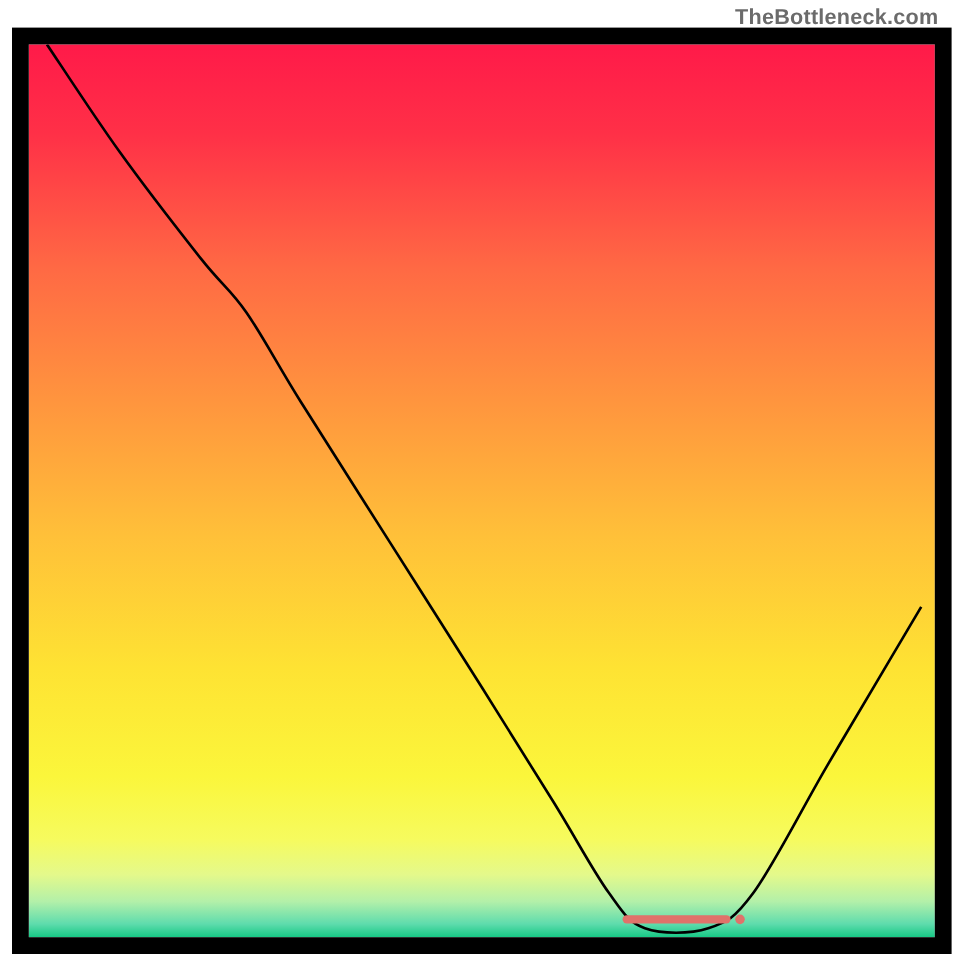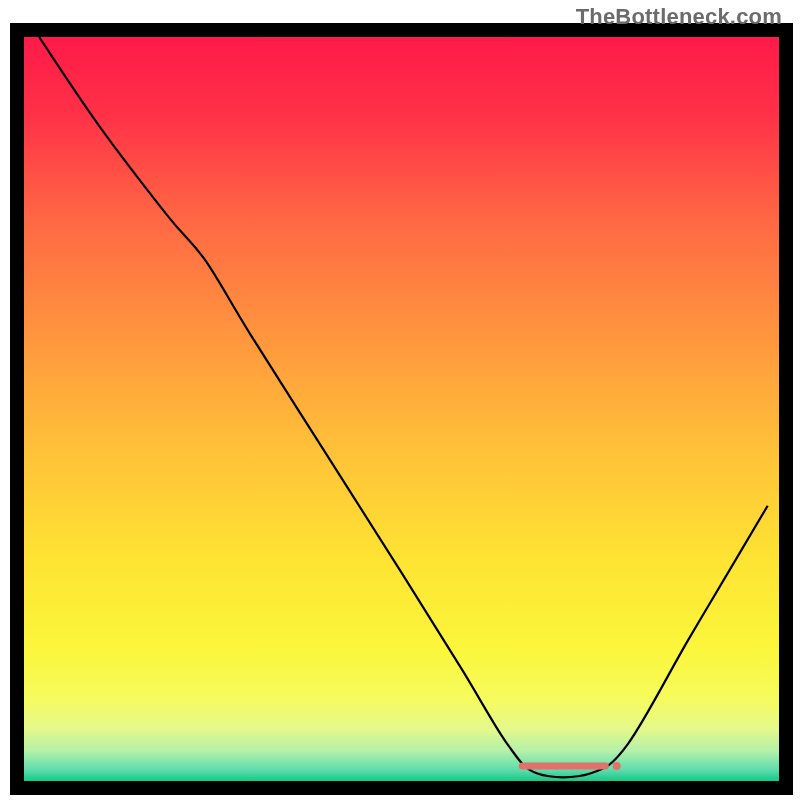--- a/index.html
+++ b/index.html
@@ -13,21 +13,21 @@
   }
   .stage {
     position: relative;
     width: 800px;
     height: 800px;
   }
   .watermark {
     position: absolute;
     top: 4px;
     right: 18px;
-    font-size: 22px;
+    font-size: 18px;
     font-weight: 600;
     color: #6b6b6b;
     letter-spacing: 0.2px;
     user-select: none;
   }
   svg {
     display: block;
   }
 </style>
 </head>

